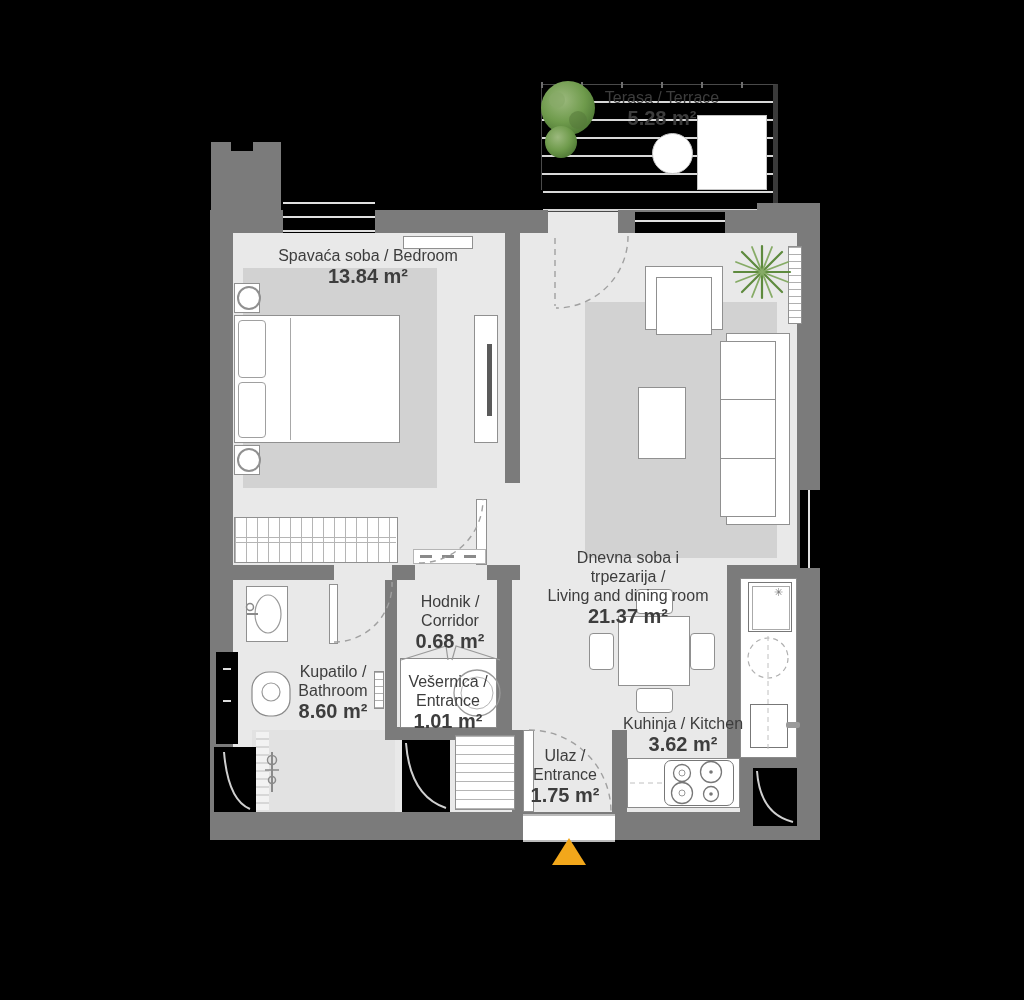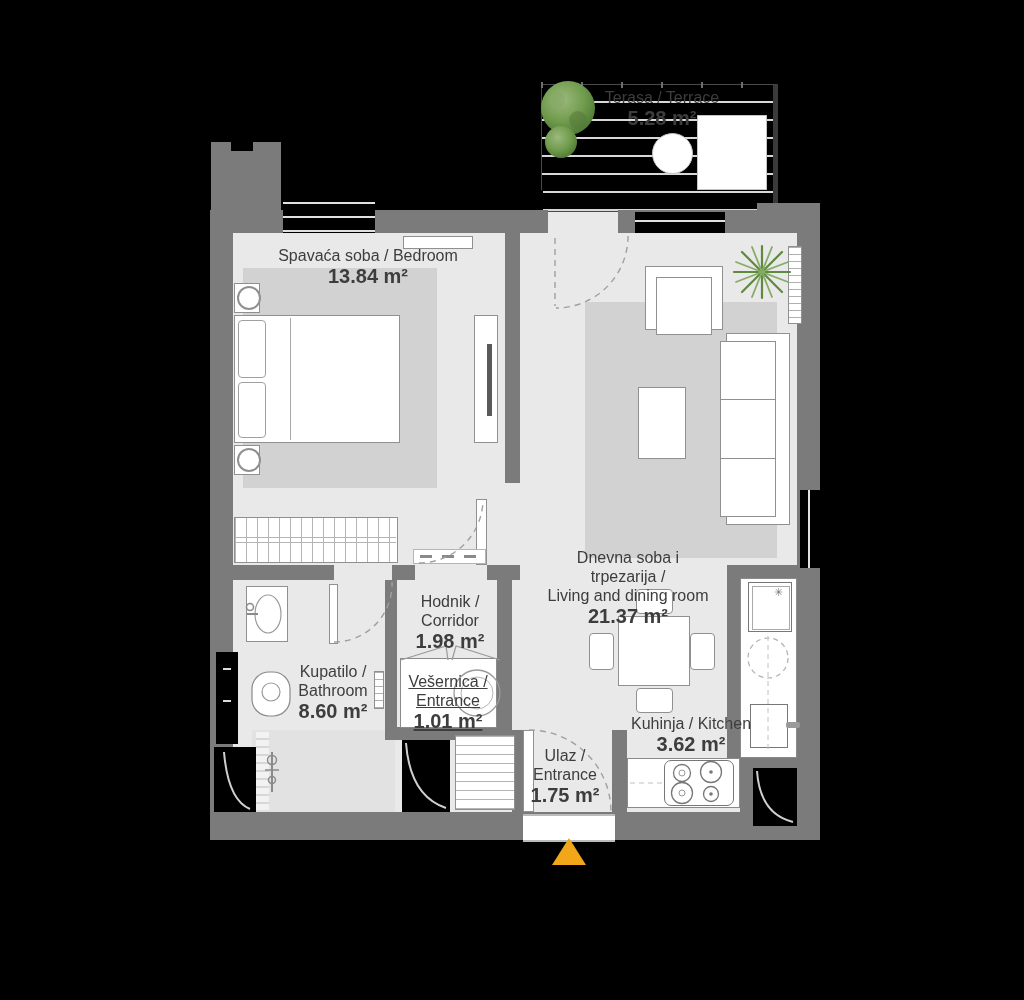--- a/index.html
+++ b/index.html
@@ -133,43 +133,43 @@
 
   <div class="furn" style="left:740px;top:578px;width:57px;height:180px;border-color:#8a8a8a;"></div>
   <div class="furn" style="left:748px;top:582px;width:44px;height:50px;border-color:#777;"></div>
   <div class="abs" style="left:752px;top:586px;width:36px;height:42px;border:1px solid #aaa;z-index:5;"></div>
   <div class="abs" style="left:774px;top:586px;font-size:11px;color:#777;z-index:6;">✳</div>
   <div class="furn" style="left:750px;top:704px;width:38px;height:44px;border-color:#777;"></div>
   <div class="abs" style="left:786px;top:722px;width:14px;height:6px;background:#9a9a9a;border-radius:2px;z-index:6;"></div>
   <div class="furn" style="left:627px;top:758px;width:113px;height:50px;border-color:#8a8a8a;"></div>
   <div class="furn" style="left:664px;top:760px;width:70px;height:46px;border-radius:7px;border-color:#777;"></div>
 
-  <div class="lbl" style="left:683px;top:714px;margin-left:8px;">
+  <div class="lbl" style="left:683px;top:714px;">
     <span>Kuhinja / Kitchen</span>
     <span class="area">3.62 m²</span>
   </div>
 
   <div class="lbl" style="left:450px;top:592px;">
     <span>Hodnik /</span>
     <span>Corridor</span>
-    <span class="area">1.98 m²</span>
+    <span class="area">0.68 m²</span>
   </div>
 
   <div class="furn" style="left:246px;top:586px;width:42px;height:56px;"></div>
   <div class="furn radlines" style="left:374px;top:671px;width:10px;height:38px;"></div>
   <div class="furn" style="left:329px;top:584px;width:9px;height:60px;"></div>
 
   <div class="lbl" style="left:333px;top:662px;">
     <span>Kupatilo /</span>
     <span>Bathroom</span>
     <span class="area">8.60 m²</span>
   </div>
 
   <div class="furn" style="left:400px;top:658px;width:97px;height:70px;border-color:#8a8a8a;"></div>
-  <div class="lbl" style="left:448px;top:672px;text-decoration:underline;">
+  <div class="lbl" style="left:448px;top:672px;">
     <span>Vešernica /</span>
     <span>Entrance</span>
     <span class="area">1.01 m²</span>
   </div>
 
   <div class="furn stripesH" style="left:455px;top:735px;width:60px;height:75px;"></div>
   <div class="furn" style="left:523px;top:730px;width:11px;height:82px;"></div>
   <div class="abs" style="left:523px;top:814px;width:92px;height:24px;background:#fff;border-top:2px solid #bbb;border-bottom:2px solid #bbb;z-index:5;"></div>
   <div class="arrow"></div>
 

